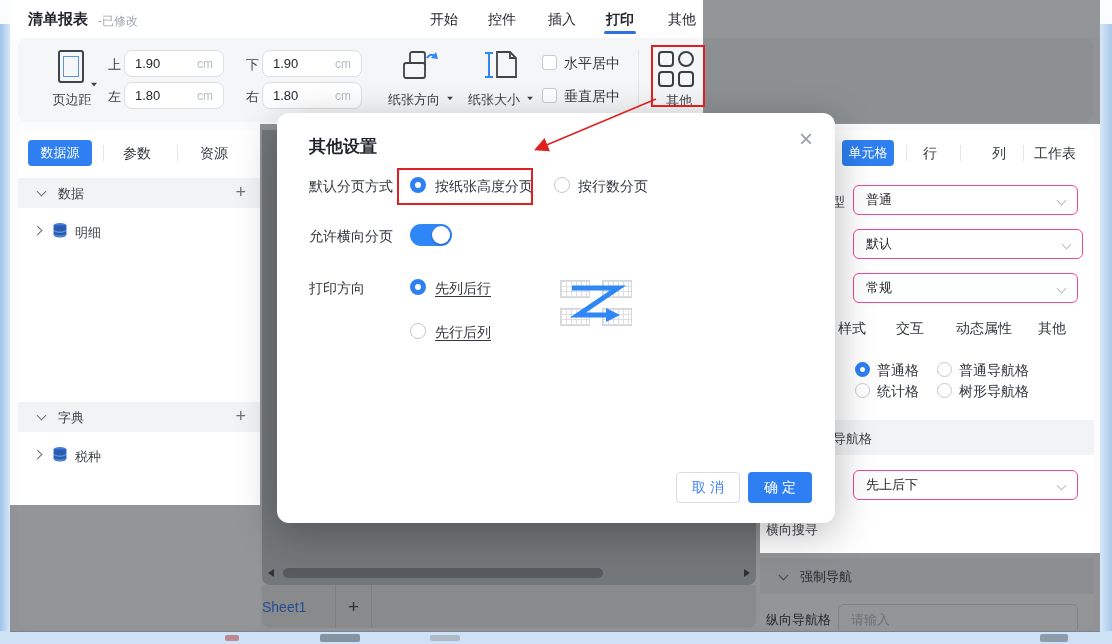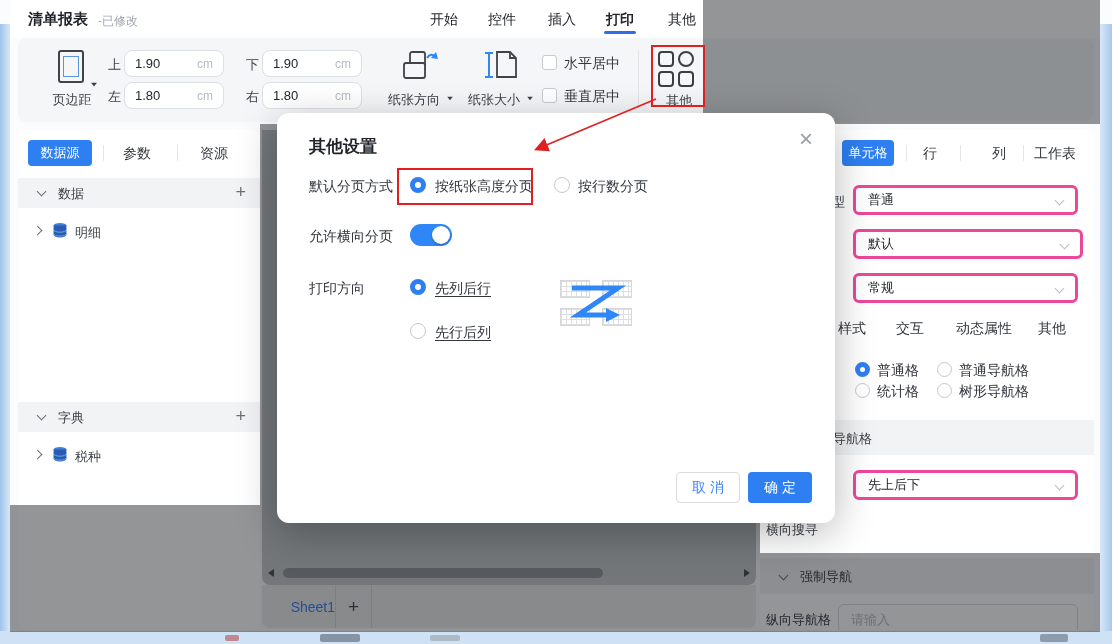--- a/index.html
+++ b/index.html
@@ -23,21 +23,21 @@
   .field .unit { font-size:12px; color:#b6bbc2; }
   .cbx { width:15px; height:15px; border:1px solid #c6cad1; border-radius:3px; background:#fff; }
   .sq { width:16px; height:16px; border:2px solid #3a3f45; border-radius:4px; }
   .ci { width:16px; height:16px; border:2px solid #3a3f45; border-radius:50%; }
   
   .main-tab { font-size:14px; color:#23262b; }
   .main-tab.active { font-weight:bold; }
   .pill { background:#2e7ff2; color:#fff; font-size:13px; border-radius:4px; display:flex; align-items:center; justify-content:center; }
   .vdiv { width:1px; background:#e3e5e9; }
   
-  .dd { background:#fff; border:3px solid #ec4899; border-radius:6px; height:30px; display:flex; align-items:center; justify-content:space-between; padding:0 12px; font-size:13px; color:#26292e; }
+  .dd { background:#fff; border:1px solid #ec4899; border-radius:6px; height:30px; display:flex; align-items:center; justify-content:space-between; padding:0 12px; font-size:13px; color:#26292e; }
   
   .radio { width:16px; height:16px; border-radius:50%; background:#fff; border:1px solid #c3c8cf; }
   .radio.sel { border:5px solid #2e7ff2; }
   .radio.sm { width:15px; height:15px; }
   
   .toggle { width:42px; height:22px; border-radius:11px; background:#2e86f7; position:relative; }
   .toggle .knob { position:absolute; right:2px; top:2px; width:18px; height:18px; border-radius:50%; background:#fff; box-shadow:0 1px 2px rgba(0,0,0,.3); }
   
   .modal { background:#fff; border-radius:12px; box-shadow:0 10px 40px rgba(0,0,0,.28); }
   .btn { border-radius:4px; font-size:14px; display:flex; align-items:center; justify-content:center; }
@@ -188,21 +188,21 @@
   </div>
 
   <div class="abs" style="left:262px;top:130px;width:494px;height:455px;background:#c7c9cb;border-radius:0 0 8px 8px;">
     <div class="abs tri-l" style="left:6px;top:439px;"></div>
     <div class="abs" style="left:18px;top:437px;width:462px;height:12px;">
       <div class="abs" style="left:3px;top:1px;width:320px;height:10px;background:#94969a;border-radius:5px;"></div>
     </div>
     <div class="abs tri-r" style="left:482px;top:439px;"></div>
   </div>
   <div class="abs" style="left:262px;top:585px;width:494px;height:43px;background:#ebebec;border-radius:0 0 8px 8px;">
-    <div class="abs" style="left:0;top:0;width:74px;height:43px;border-right:1px solid #d6d6d8;display:flex;align-items:center;justify-content:flex-end;">
+    <div class="abs" style="left:0;top:0;width:74px;height:43px;border-right:1px solid #d6d6d8;display:flex;align-items:center;justify-content:flex-start;">
       <span style="font-size:14px;color:#3b82f6;">Sheet1</span>
     </div>
     <div class="abs" style="left:74px;top:0;width:36px;height:43px;border-right:1px solid #d6d6d8;display:flex;align-items:center;justify-content:center;">
       <span style="font-size:19px;color:#4c4f54;">+</span>
     </div>
   </div>
 
   <div class="abs panel" style="left:760px;top:130px;width:334px;height:500px;overflow:hidden;">
     <div class="abs pill" style="left:82px;top:10px;width:52px;height:26px;">
         <span>单元格</span>

